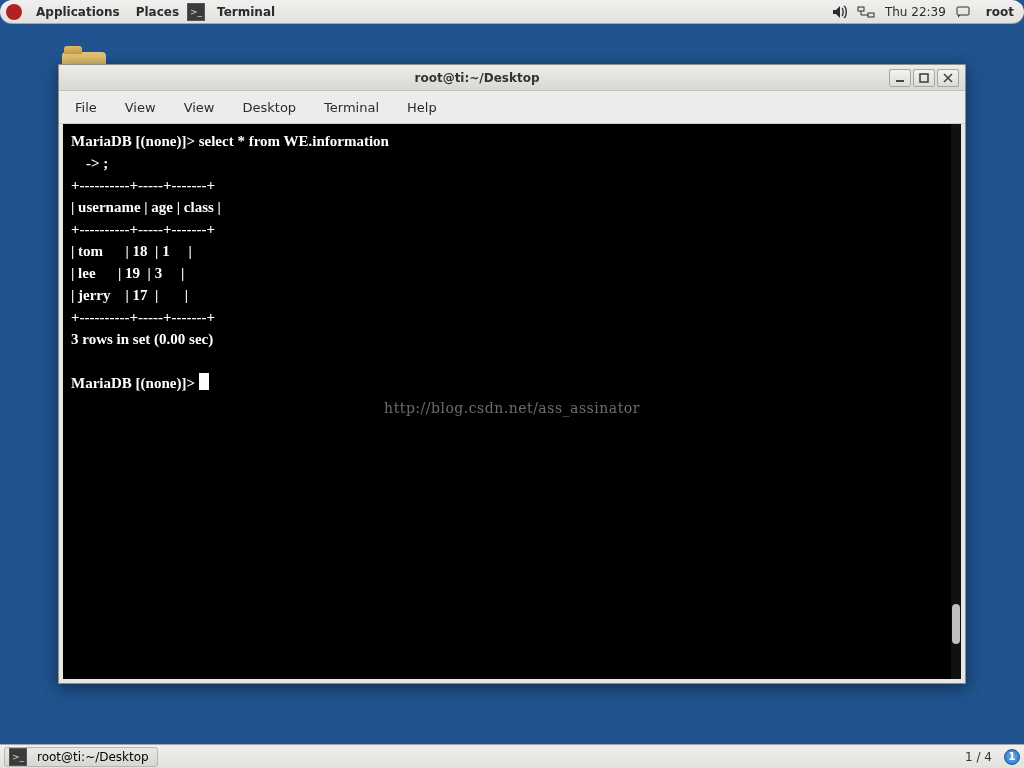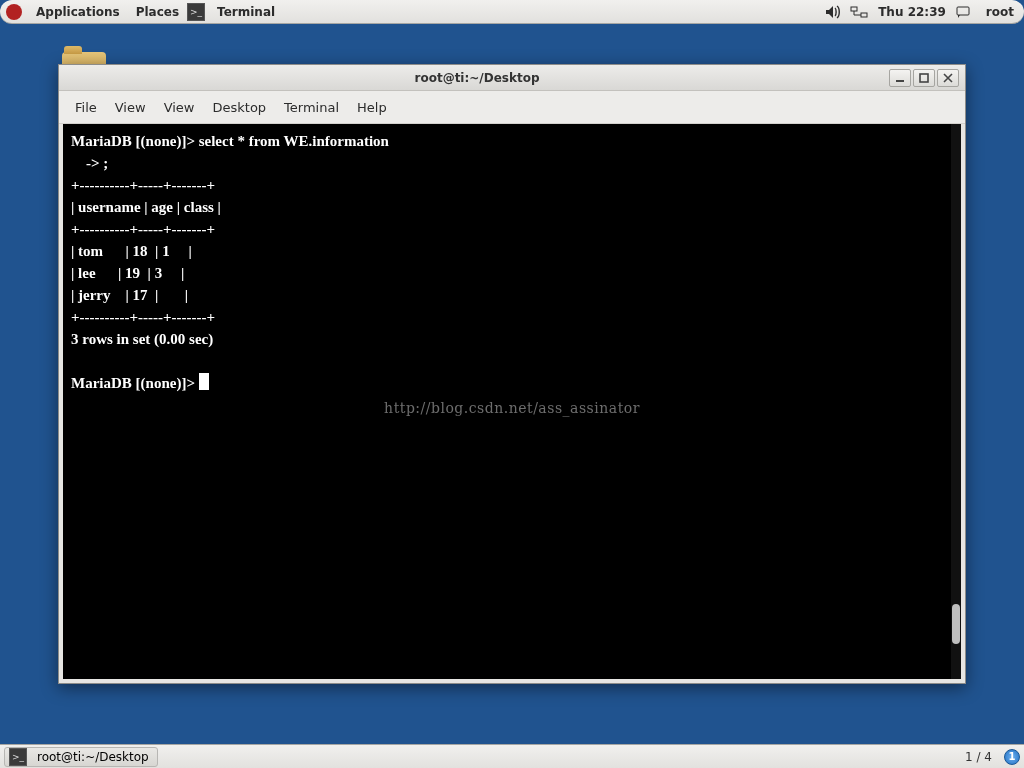--- a/index.html
+++ b/index.html
@@ -26,21 +26,21 @@
 .top-panel .spacer { flex: 1; }
 .task-icon {
   width: 18px; height: 18px; background: #3a3a3a;
   border: 1px solid #555; display: inline-flex; align-items: center; justify-content: center;
   color: #ddd; margin-right: 4px; font-size: 9px;
 }
 .task-label {
   padding: 0 3px; font-weight: normal;
 }
 .tray { display: flex; align-items: center; gap: 10px; padding-right: 4px; }
-.tray .clock { font-weight: bold; }
+.tray .clock { font-weight: normal; }
 .tray svg { display: block; }
 .user-area { display: flex; align-items: center; gap: 16px; font-weight: bold; }
 .bottom-panel {
   position: absolute; bottom: 0; height: 24px; width: 100%;
   background: linear-gradient(#f1f0ee,#e2e1de);
   border-top: 1px solid #a6a6a3;
   display: flex; align-items: center; padding: 0 4px;
 }
 .taskbar-item {
   display: flex; align-items: center; gap: 6px;
@@ -80,21 +80,21 @@
 }
 .titlebar .title { flex: 1; text-align: center; }
 .win-btns { display: flex; gap: 2px; }
 .win-btn {
   width: 22px; height: 18px;
   background: linear-gradient(#f4f3f1,#dcdbd8);
   border: 1px solid #a6a5a1; border-radius: 2px;
   display: flex; align-items: center; justify-content: center;
 }
 .menubar {
-  height: 24px; display: flex; align-items: center; gap: 2px;
+  height: 24px; display: flex; align-items: center; gap: 12px;
   padding: 16px 8px; background: #edecea; border-bottom: 1px solid #d3d1cd;
   font-size: 13px; color: #2c2c2c;
 }
 .menubar .mitem { padding: 2px 8px; }
 .term-body {
   flex: 1; margin: 0 4px 4px; background: #000; position: relative; overflow: hidden;
 }
 .term-text {
   color: #fff; font-family: Liberation Serif, serif;
   font-size: 15px; font-weight: bold; line-height: 22px;

